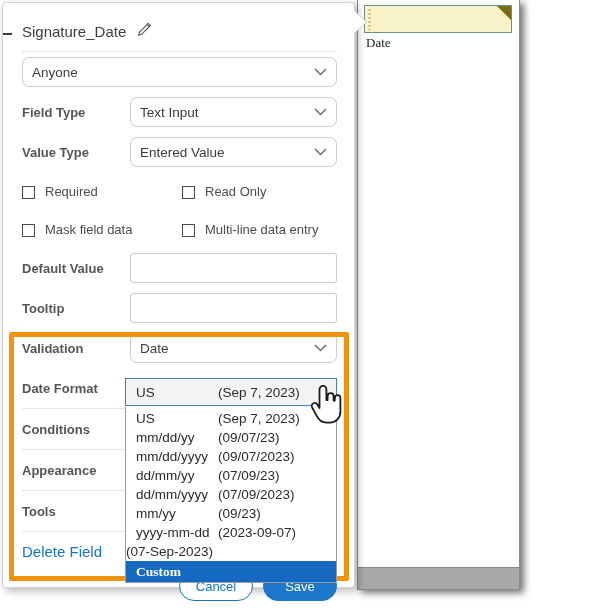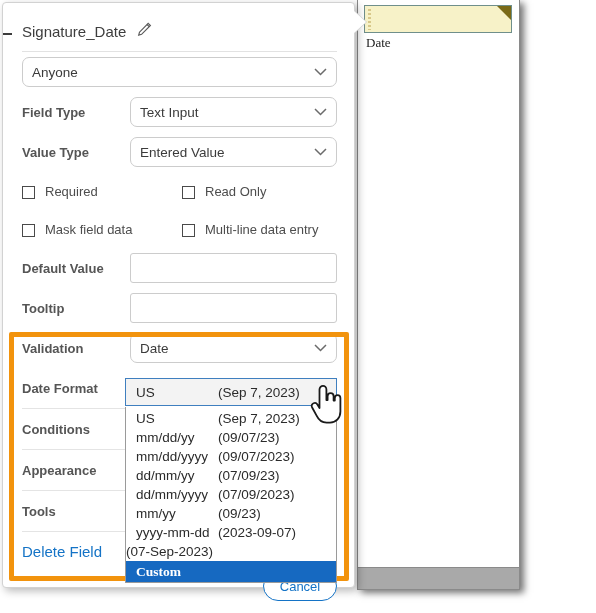--- a/index.html
+++ b/index.html
@@ -479,20 +479,21 @@
         <span>Appearance</span>
       </div>
       <div class="section-row last">
         <span>Tools</span>
       </div>
 
       <div class="delete-link">Delete Field</div>
 
       <div class="btn-row">
         <div class="btn btn-cancel">Cancel</div>
+        <div class="btn btn-save">Save</div>
       </div>
 
     </div>
 
     <div class="tail"></div>
     <div class="tick-left"></div>
   </div>
 
   <div class="dd-closed">
     <span class="c1">US</span>

